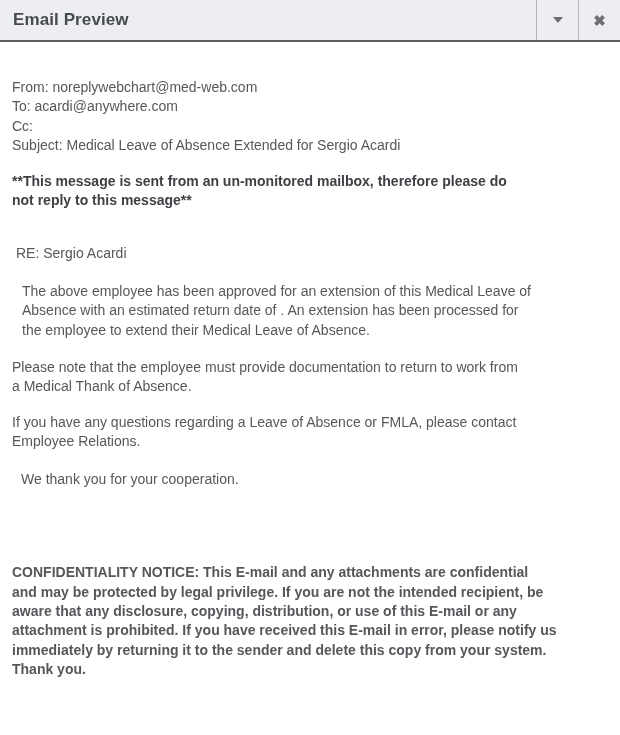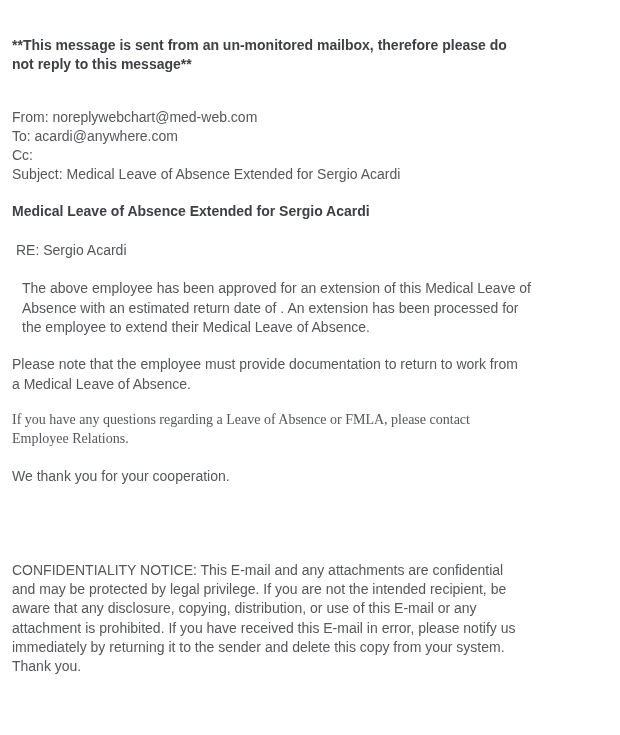--- a/index.html
+++ b/index.html
@@ -69,50 +69,58 @@
     color: #55575b;
   }
   .pre { white-space: pre-line; }
   .b   { font-weight: bold; color: #3e4045; }
   .headers        { margin: 0 0 17px 0; }
   .warning        { margin: 0 0 33px 0; }
   .heading        { margin: 0 0 20px 0; }
   .re-line        { margin: 0 0 19px 4px; }
   .para1          { margin: 0 0 18px 10px; }
   .para2          { margin: 0 0 16px 0; }
-  .para3          { margin: 0 0 19px 0; font-family: Liberation Serif, serif; }
-  .closing        { margin: 0 0 74px 0; }
-  .confidential   { margin: 0; }
+  .para3          { margin: 0 0 19px 0; }
+  .closing        { margin: 0 0 74px 9px; }
+  .confidential   { margin: 0; font-weight: bold; }
 </style>
 </head>
 <body>
 
 <div class="window">
 
+  <div class="titlebar">
+    <div class="title">Email Preview</div>
+    <button class="tb-btn">
+      <span class="caret"></span>
+    </button>
+    <button class="tb-btn">
+      <span class="x-glyph">✖</span>
+    </button>
+  </div>
 
   <div class="content">
-
-    <div class="pre b warning">**This message is sent from an un-monitored mailbox, therefore please do
-not reply to this message**</div>
 
     <div class="pre headers">From: noreplywebchart@med-web.com
 To: acardi@anywhere.com
 Cc:
 Subject: Medical Leave of Absence Extended for Sergio Acardi</div>
 
-    <div class="b heading">Medical Leave of Absence Extended for Sergio Acardi</div>
+    <div class="pre b warning">**This message is sent from an un-monitored mailbox, therefore please do
+not reply to this message**</div>
+
 
     <div class="re-line">RE: Sergio Acardi</div>
 
     <div class="pre para1">The above employee has been approved for an extension of this Medical Leave of
 Absence with an estimated return date of . An extension has been processed for
 the employee to extend their Medical Leave of Absence.</div>
 
     <div class="pre para2">Please note that the employee must provide documentation to return to work from
-a Medical Leave of Absence.</div>
+a Medical Thank of Absence.</div>
 
     <div class="pre para3">If you have any questions regarding a Leave of Absence or FMLA, please contact
 Employee Relations.</div>
 
     <div class="closing">We thank you for your cooperation.</div>
 
     <div class="pre confidential">CONFIDENTIALITY NOTICE: This E-mail and any attachments are confidential
 and may be protected by legal privilege. If you are not the intended recipient, be
 aware that any disclosure, copying, distribution, or use of this E-mail or any
 attachment is prohibited. If you have received this E-mail in error, please notify us

